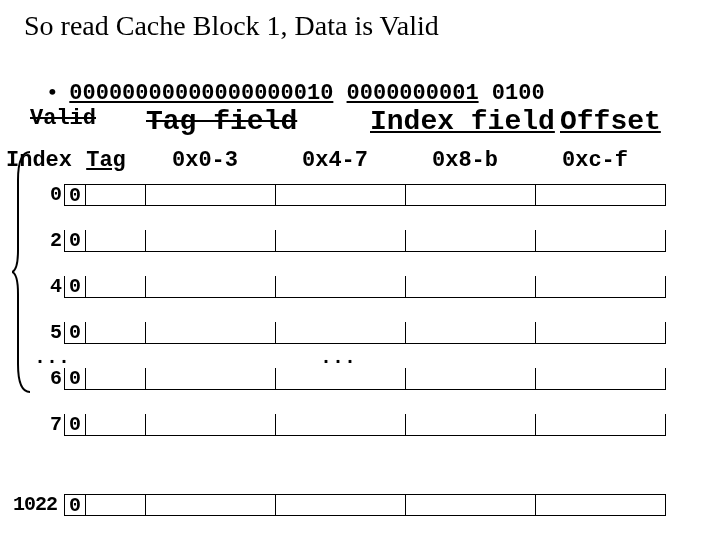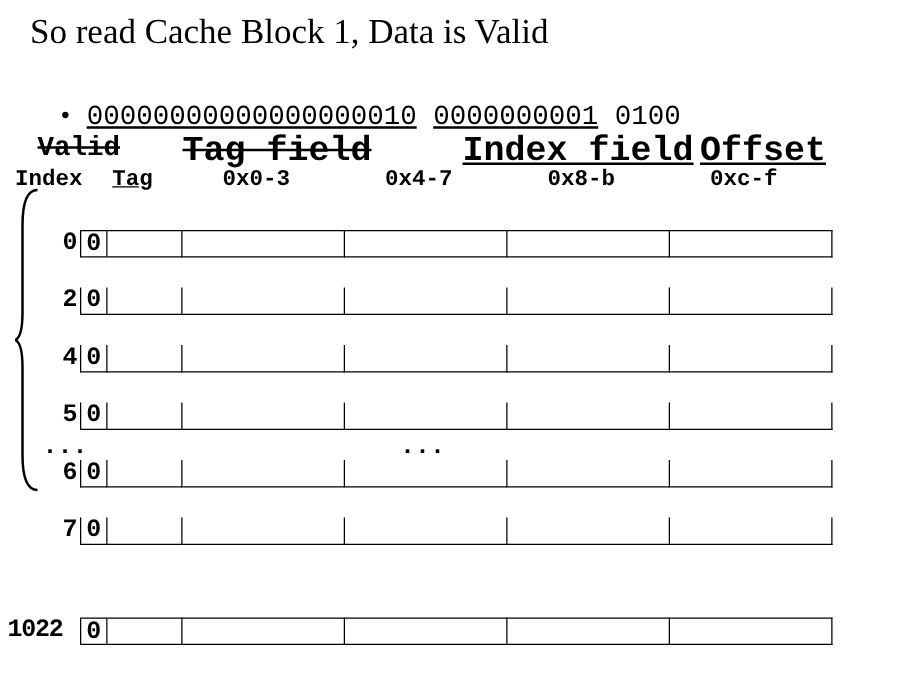--- a/index.html
+++ b/index.html
@@ -13,21 +13,21 @@
     color: #000;
     position: relative;
     overflow: hidden;
   }
   .title {
     font-size: 28px;
     padding: 10px 0 0 24px;
   }
   .bitrow {
     font-family: "Courier New", monospace;
-    font-weight: normal;
+    font-weight: bold;
     font-size: 22px;
     padding-left: 22px;
     margin-top: 12px;
     white-space: pre;
   }
   .bullet { font-family: "Times New Roman", serif; }
   .tag-bits, .index-bits { text-decoration: underline; }
   .labels {
     position: relative;
     height: 30px;
@@ -42,24 +42,24 @@
   .lbl-valid {
     position: absolute;
     left: 30px; top: 106px;
     font-family: "Courier New", monospace;
     font-weight: bold;
     font-size: 22px;
     text-decoration: line-through;
   }
   .hdrrow {
     position: absolute;
-    left: 6px; top: 134px;
+    left: 6px; top: 148px;
     font-family: "Courier New", monospace;
     font-weight: bold;
-    font-size: 18px;
+    font-size: 22px;
     white-space: nowrap;
   }
   .hdrrow span { display: inline-block; text-align: center; }
   .h-index { width: 66px; text-align: left; margin-right: 0; }
   .h-tag { width: 68px; text-decoration: underline; text-align: left; }
   .h-col { width: 130px; }
 
   .tablewrap {
     position: absolute;
     left: 26px; top: 160px;
@@ -68,21 +68,21 @@
     font-size: 20px;
   }
   .row { height: 22px; white-space: nowrap; margin-top: 24px; }
   .row > div { display: inline-block; vertical-align: top; height: 22px; line-height: 22px; }
   .c-idx { width: 38px; text-align: right; padding-right: 2px; }
   .c-idx.u { text-decoration: underline; }
   .c-vld { width: 22px; border: 1.7px solid #000; border-top: none; text-align: center; }
   .row.first .c-vld, .row.first .c-tag, .row.first .c-d { border-top: 1.7px solid #000; }
   .c-tag { width: 60px; border: 1.7px solid #000; border-left: none; border-top: none; text-align: center; }
   .c-d { width: 130px; border: 1.7px solid #000; border-left: none; border-top: none; text-align: center; }
-  .idx-big { width: 58px !important; text-align: left; padding-right: 0; letter-spacing: -1px; }
+  .idx-big { width: 58px !important; text-align: center; padding-right: 0; letter-spacing: -1px; }
 
   .dots1 { position: absolute; left: 34px; top: 346px; font-family: "Courier New", monospace; font-size: 20px; font-weight: bold; }
   .dots2 { position: absolute; left: 320px; top: 346px; font-family: "Courier New", monospace; font-size: 20px; font-weight: bold; }
 
   .brace {
     position: absolute;
     left: 12px; top: 150px;
     width: 22px; height: 244px;
   }
   .brace svg { width: 100%; height: 100%; }

